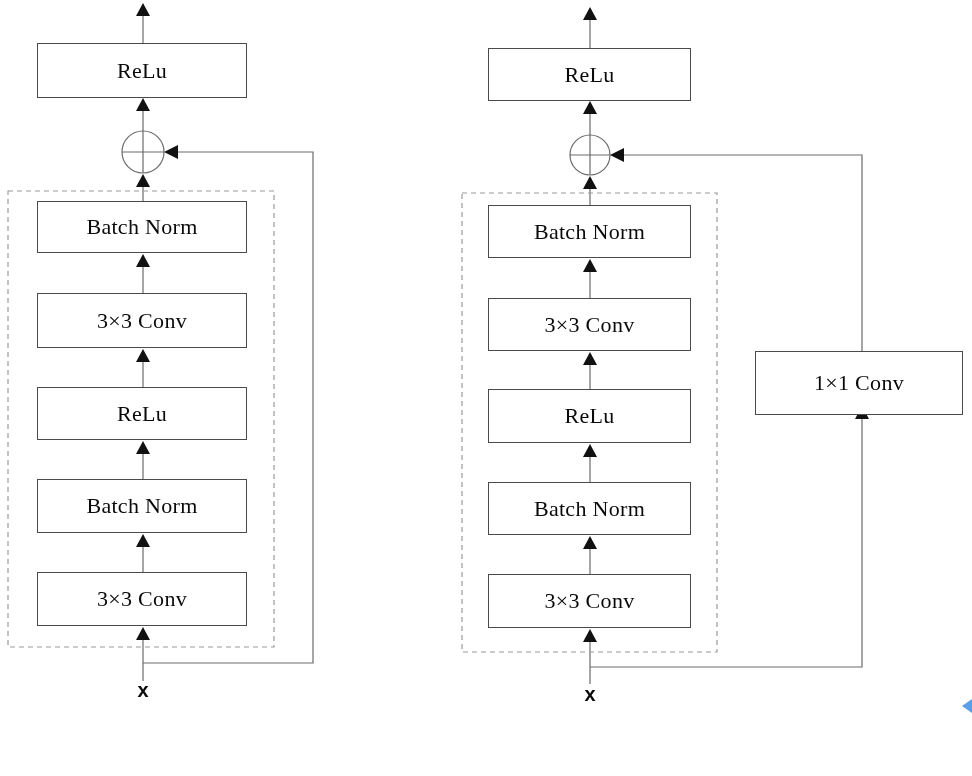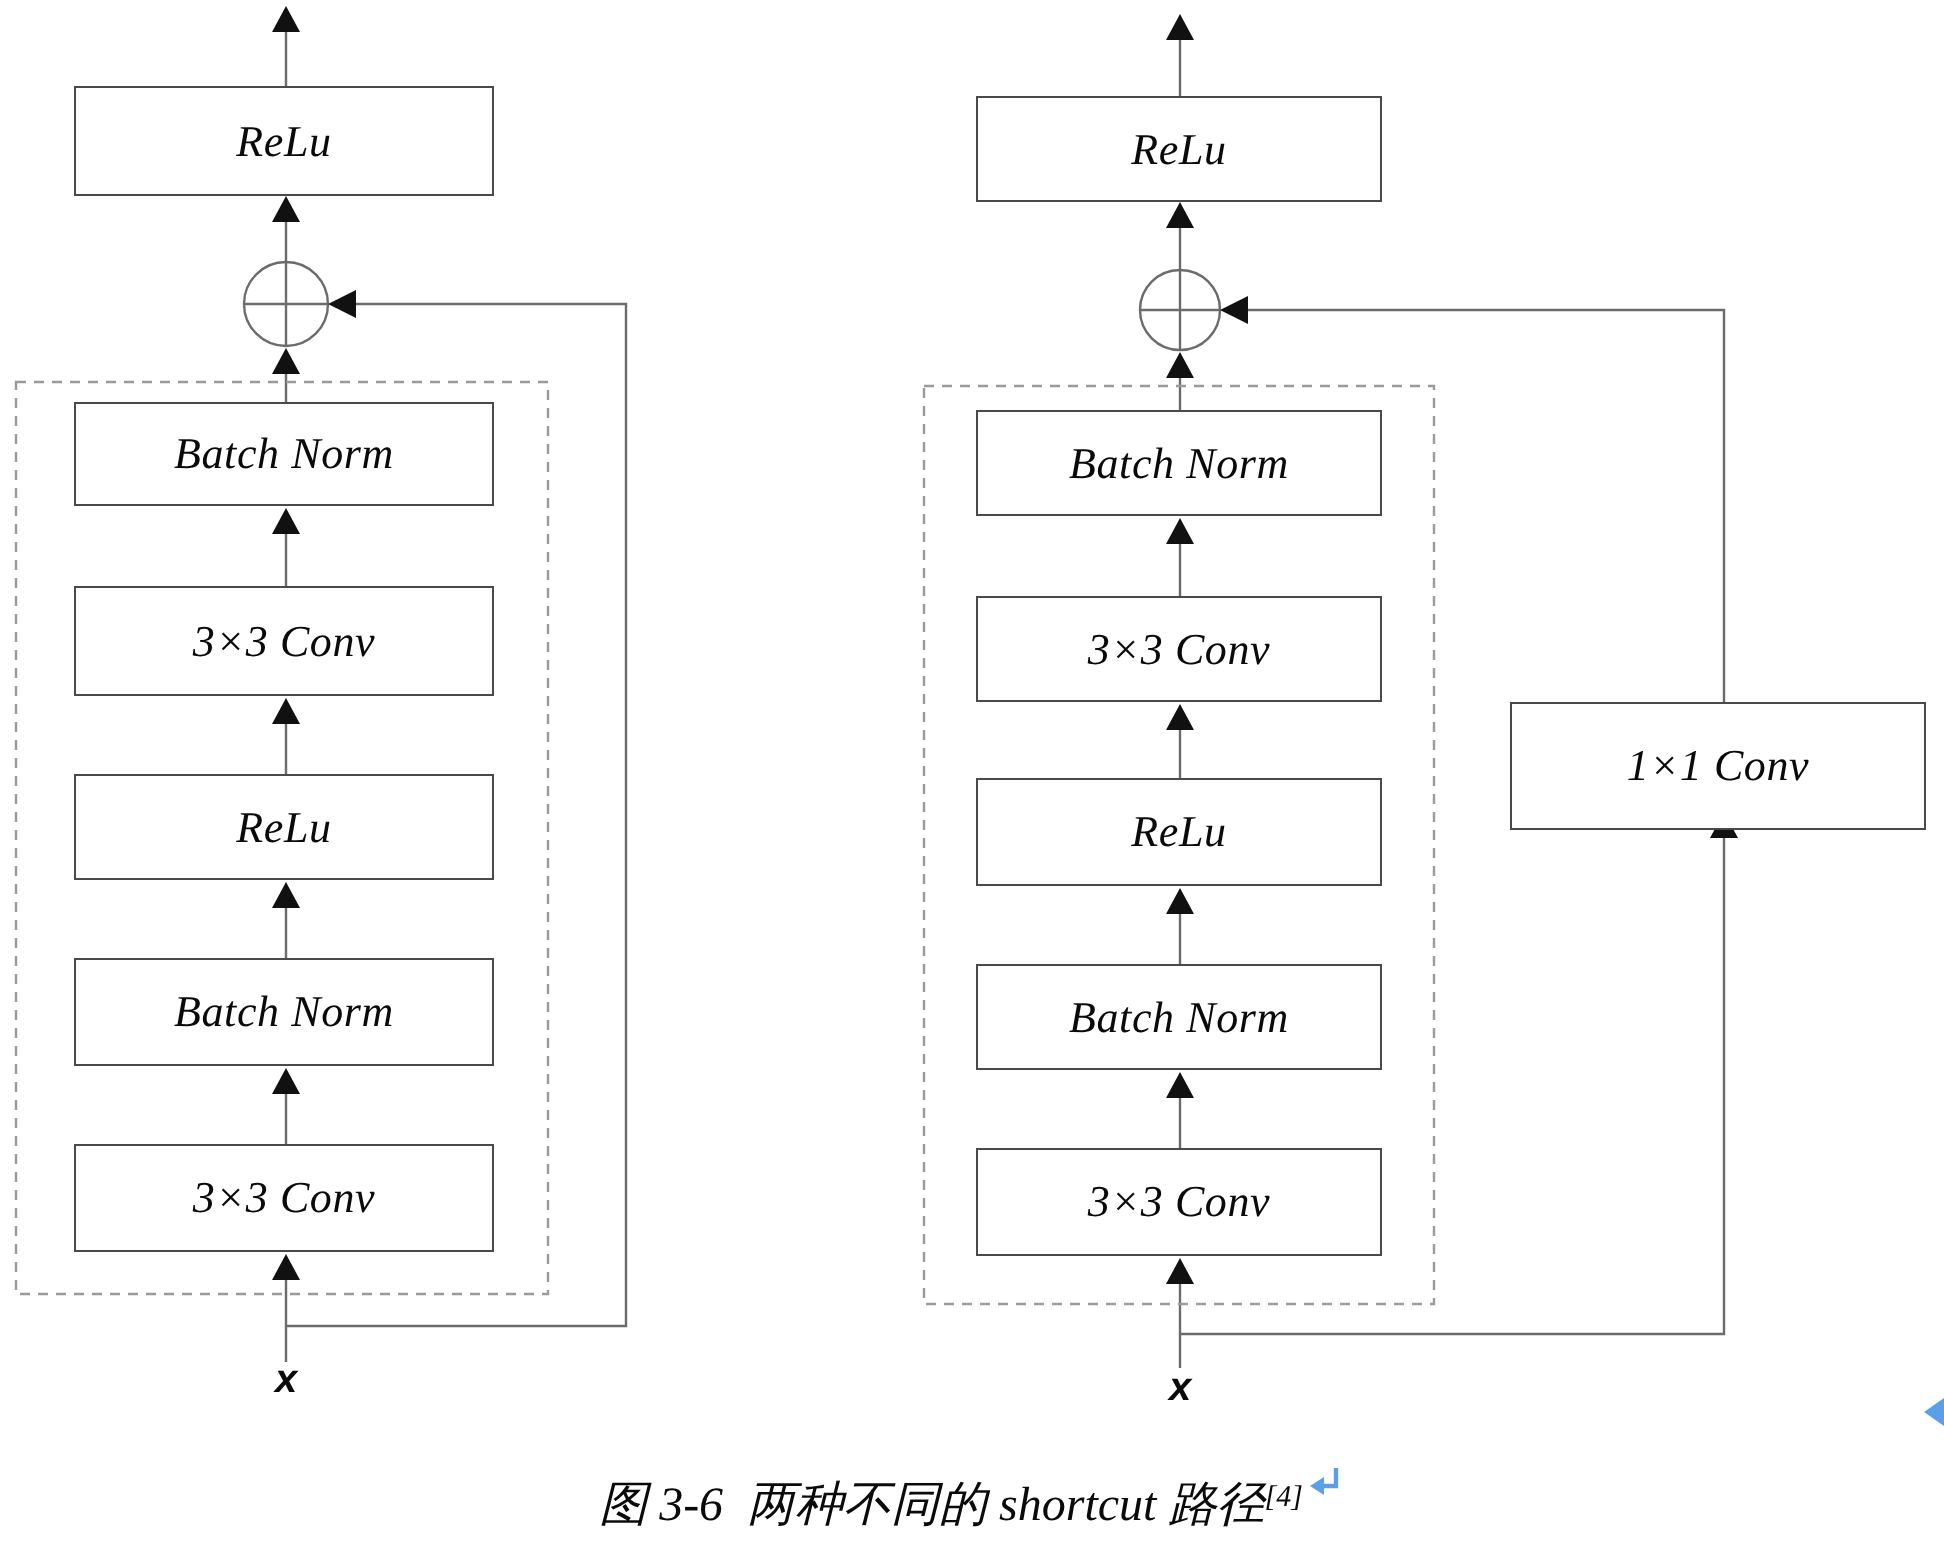--- a/index.html
+++ b/index.html
@@ -2,21 +2,20 @@
 <html><head>
 <meta charset="utf-8">
 <style>
   html,body{margin:0;padding:0;background:#ffffff;}
   #stage{
     position:relative;
     width:972px;height:776px;
     background:#ffffff;
     overflow:hidden;
     font-family:"Liberation Serif","DejaVu Serif",serif;
-    font-style:italic;
   }
   #connectors{position:absolute;left:0;top:0;z-index:0;}
   .box{
     position:absolute;
     box-sizing:border-box;
     background:#ffffff;
     border:1px solid #4a4a4a;
     display:flex;align-items:center;justify-content:center;
     font-size:22px;color:#0a0a0a;
     z-index:1;
@@ -118,26 +117,16 @@
 
   <div class="box" style="left:488px;top:48px;width:203px;height:53px">ReLu</div>
   <div class="box" style="left:488px;top:205px;width:203px;height:53px">Batch Norm</div>
   <div class="box" style="left:488px;top:298px;width:203px;height:53px">3×3 Conv</div>
   <div class="box" style="left:488px;top:389px;width:203px;height:54px">ReLu</div>
   <div class="box" style="left:488px;top:482px;width:203px;height:53px">Batch Norm</div>
   <div class="box" style="left:488px;top:574px;width:203px;height:54px">3×3 Conv</div>
   <div class="box" style="left:755px;top:351px;width:208px;height:64px">1×1 Conv</div>
   <div class="x-label" style="left:576px;top:683px">x</div>
 
-  <div class="caption">
-    <span class="cap-text">图 3-6  两种不同的 shortcut 路径</span><sup>[4]</sup><span class="return-mark">
-      <svg width="20" height="20" viewBox="0 0 20 20">
-        <g stroke="#5b9fe8" stroke-width="2.2" fill="none">
-          <polyline points="16,3 16,12 7,12"></polyline>
-        </g>
-        <polygon points="3,12 10,7.5 10,16.5" fill="#5b9fe8" stroke="none"></polygon>
-      </svg>
-    </span>
-  </div>
 
   <div class="clipped-mark"></div>
 
 </div>
 
 </body></html>

